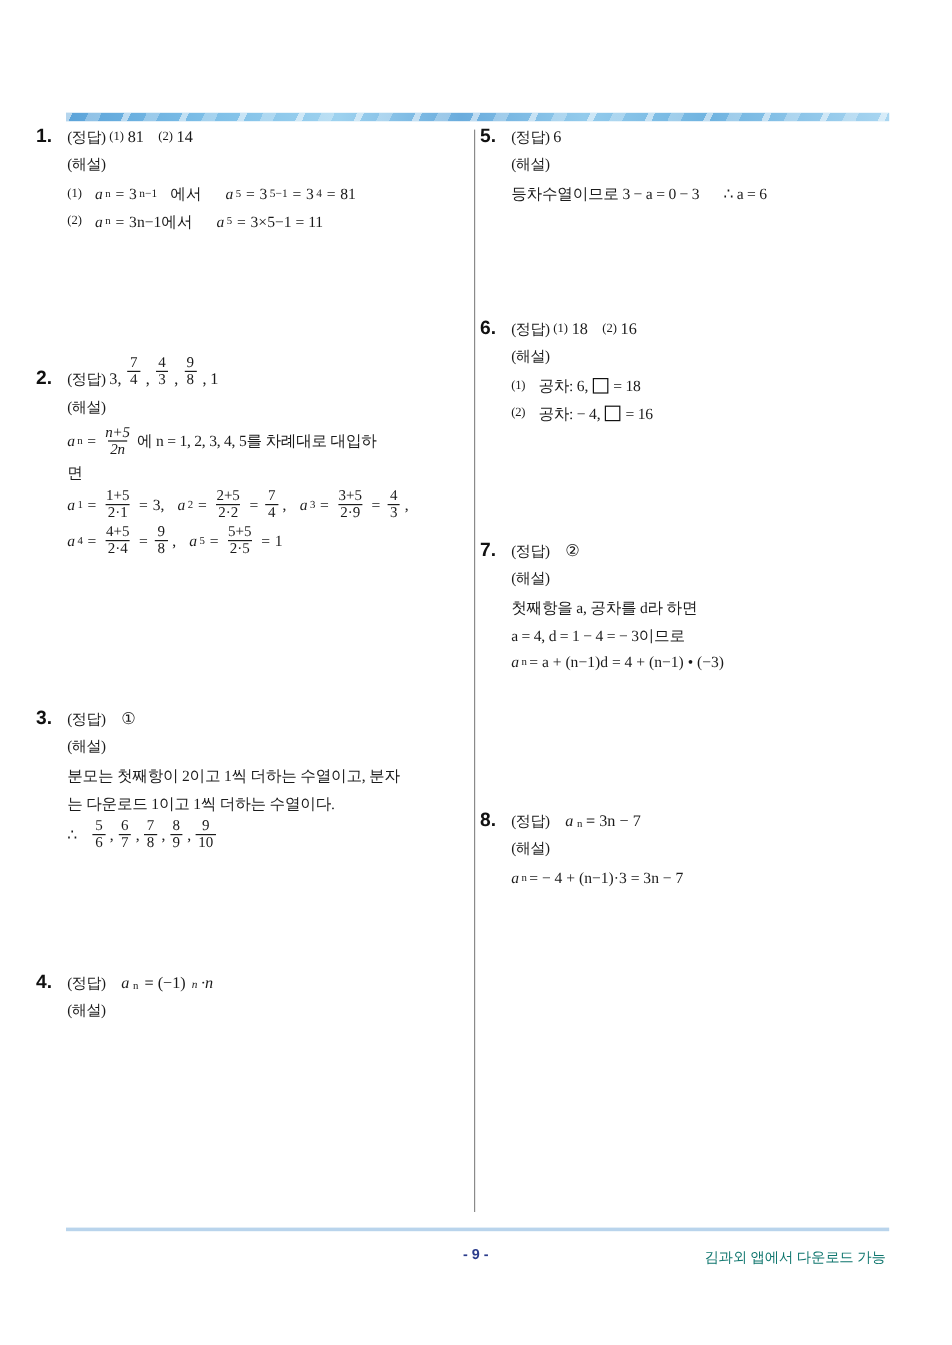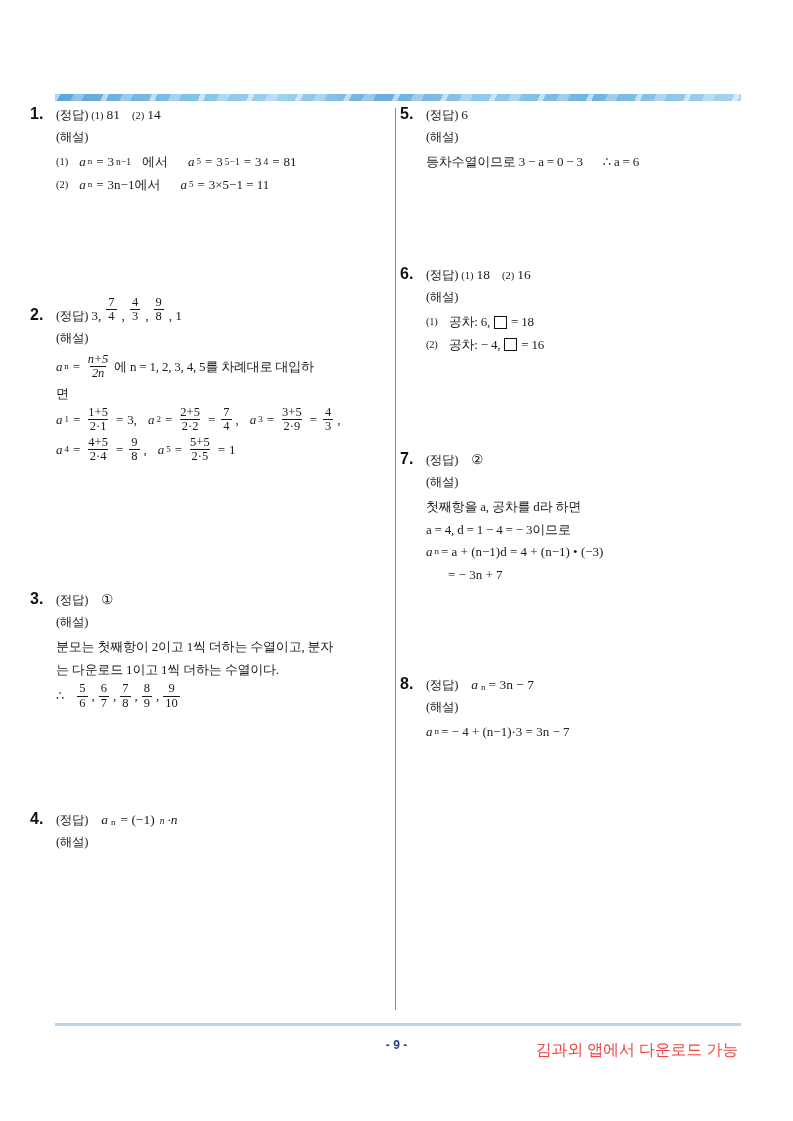--- a/index.html
+++ b/index.html
@@ -162,23 +162,23 @@
     font-family: "Liberation Sans", "DejaVu Sans", sans-serif;
     font-size: 12px;
     font-weight: bold;
     color: #2b3c8c;
   }
   #footer-note {
     position: absolute;
     right: 55px;
     top: 1040px;
     font-family: "Liberation Sans", "DejaVu Sans", sans-serif;
-    font-size: 16px;
+    font-size: 12px;
     letter-spacing: -0.2px;
-    color: #ef4444;
+    color: #0f766e;
   }
 </style>
 </head>
 <body>
 
 <div id="top-band"></div>
 
 <div id="column-divider"></div>
 
 <div id="columns">
@@ -475,23 +475,20 @@
           <span>첫째항을 a, 공차를 d라 하면</span>
         </div>
         <div class="line ko">
           <span>a = 4,  d = 1 − 4 = − 3이므로</span>
         </div>
         <div class="line">
           <span class="mi">a</span>
             <span class="msubn">n</span>
           <span>= a + (n−1)d = 4 + (n−1) • (−3)</span>
         </div>
-        <div class="line indent">
-          <span>= − 3n + 7</span>
-        </div>
       </div>
     </div>
 
     <div class="problem" style="top:570px;">
       <div class="prob-head">
         <div class="prob-num">8.</div>
         <div class="prob-answer">
           <span class="tag">(정답)</span>
           <span class="sp"></span>
           <span class="mi">a</span>

